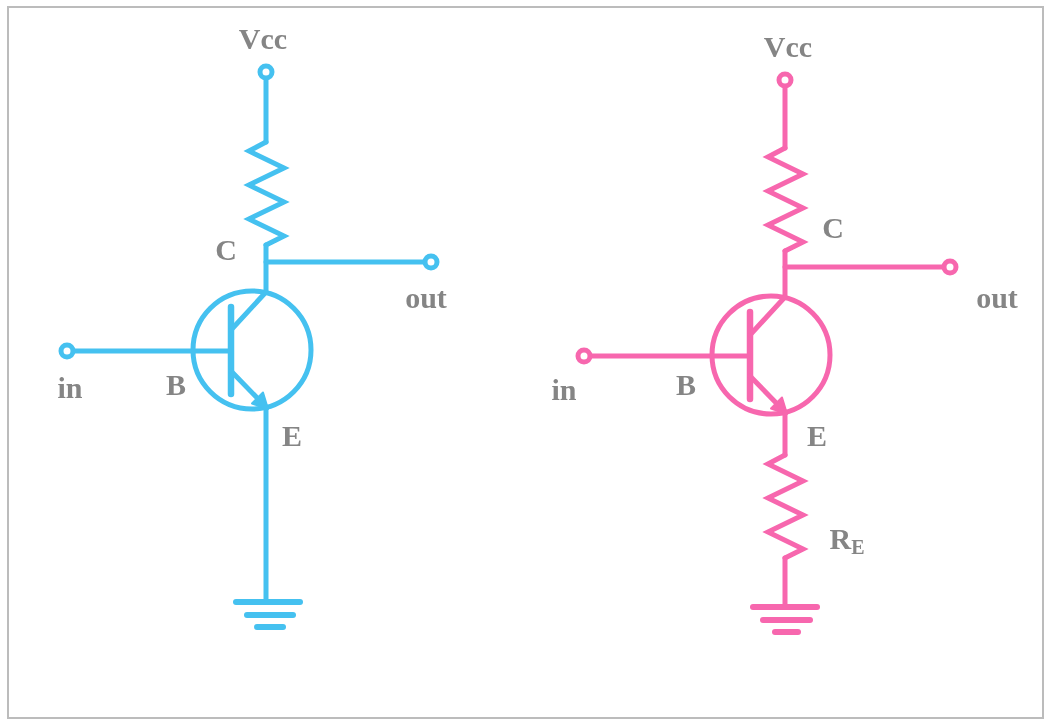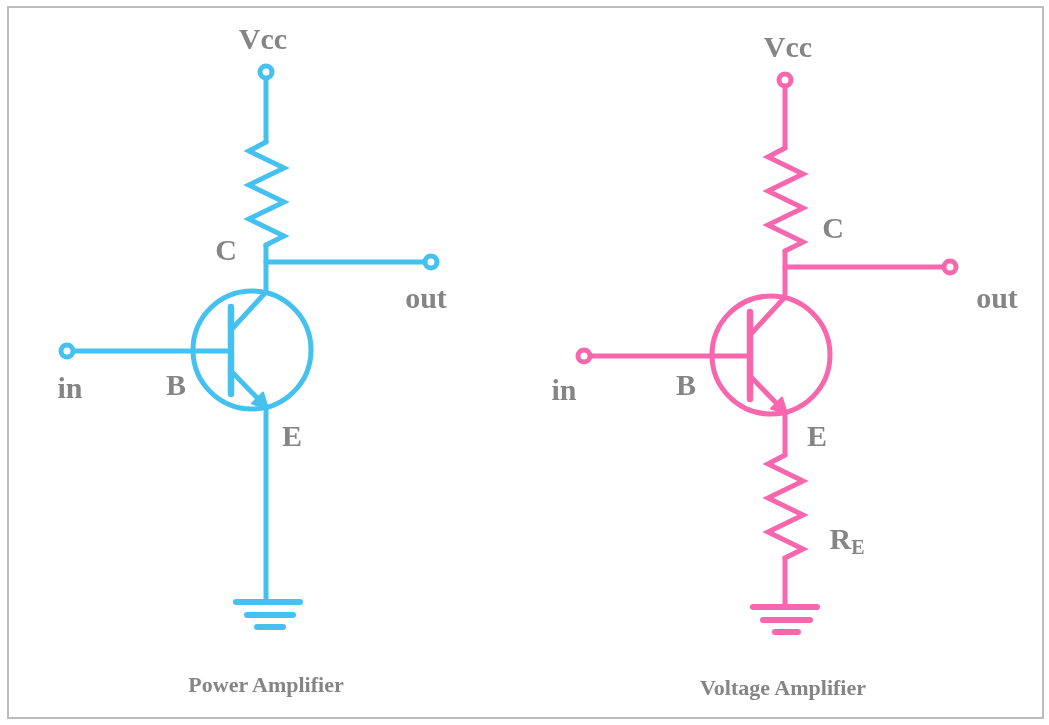--- a/index.html
+++ b/index.html
@@ -94,23 +94,21 @@
       <circle class="term-r" cx="950" cy="267" r="6"></circle>
     </g>
   </svg>
 
   <div class="label" style="left:263px; top:39px">Vcc</div>
   <div class="label" style="left:226px; top:250px">C</div>
   <div class="label" style="left:176px; top:385px">B</div>
   <div class="label" style="left:292px; top:436px">E</div>
   <div class="label" style="left:70px;  top:388px">in</div>
   <div class="label" style="left:426px; top:298px">out</div>
-  <div class="label title" style="left:266px; top:685px">Power Amplifier</div>
 
   <div class="label" style="left:788px; top:47px">Vcc</div>
   <div class="label" style="left:833px; top:228px">C</div>
   <div class="label" style="left:686px; top:385px">B</div>
   <div class="label" style="left:817px; top:436px">E</div>
   <div class="label" style="left:564px; top:390px">in</div>
   <div class="label" style="left:997px; top:298px">out</div>
   <div class="label" style="left:847px; top:540px"><span>R</span><sub class="rsub">E</sub></div>
-  <div class="label title" style="left:783px; top:688px">Voltage Amplifier</div>
 </div>
 
 </body></html>

